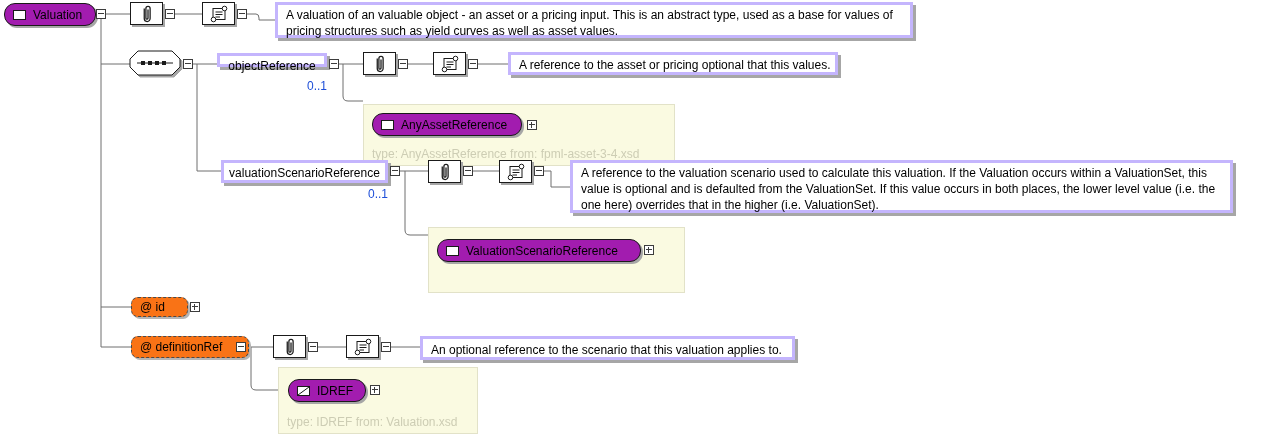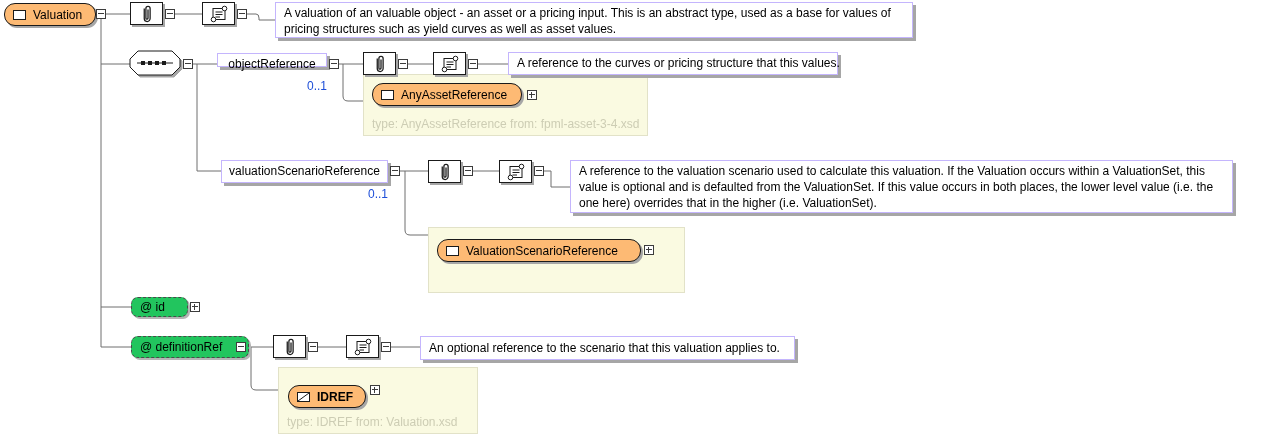--- a/index.html
+++ b/index.html
@@ -7,35 +7,35 @@
   #canvas{
     position:relative;width:1272px;height:436px;background:#ffffff;
     font-family:"Liberation Sans","DejaVu Sans",sans-serif;
     font-size:12px;color:#000;overflow:hidden;
   }
   .abs{position:absolute;}
   svg.wires{position:absolute;left:0;top:0;width:1272px;height:436px;}
   svg.wires path{stroke:#6e6e6e;stroke-width:1;fill:none;}
 
   
-  .wbox{background:#fff;border:1px solid #c4b5fd;box-shadow:3px 3px 0 #a6a6a6;}
+  .wbox{background:#fff;border:3px solid #c4b5fd;box-shadow:3px 3px 0 #a6a6a6;}
   .elem{ text-align:center;line-height:20px;}
   .doc{  padding:2px 8px;line-height:16px;}
   .doc.one{white-space:nowrap;padding:0 8px;}
   .icontile{width:33px;height:23px;display:flex;align-items:center;justify-content:center;
             background:#fff;border:1px solid #1a1a1a;box-shadow:2px 2px 0 #a6a6a6;}
 
   
-  .stadium{display:flex;align-items:center;gap:7px;background:#fdba74;border:1px solid #1a1a1a;
+  .stadium{display:flex;align-items:center;gap:7px;background:#a21caf;border:1px solid #1a1a1a;
            border-radius:11px;box-shadow:2px 2px 0 #a6a6a6;padding:0 10px 0 8px;height:23px;}
   .stadium .sq{width:13px;height:10px;border:1px solid #1a1a1a;background:#fff;flex:0 0 auto;}
   .stadium .label{white-space:nowrap;}
 
   
-  .attr{background:#22c55e;border:1px dashed #4a4a4a;border-radius:7px;
+  .attr{background:#f97316;border:1px dashed #4a4a4a;border-radius:7px;
         box-shadow:2px 2px 0 #b5b5b5;padding:0 8px;white-space:nowrap;}
 
   
   .typebox{background:#fafae1;border:1px solid #e2e2c8;}
   .typenote{position:absolute;left:8px;color:#cdcdb4;white-space:nowrap;}
 
   
   .exp{width:10px;height:10px;background:#fff;border:1px solid #3c3c3c;position:absolute;}
   .exp::before{content:"";position:absolute;left:1px;top:3px;width:6px;height:1px;background:#3c3c3c;}
   .exp.plus::after{content:"";position:absolute;left:3px;top:1px;width:1px;height:6px;background:#3c3c3c;}
@@ -64,39 +64,39 @@
     <path d="M400 171 H428"></path>
     <path d="M405 171 V230 Q405 235 410 235 H428"></path>
     <path d="M473 171 H499"></path>
     <path d="M544 171 H551 V187 H570"></path>
     <path d="M246 347 H273"></path>
     <path d="M251 347 V385 Q251 390 256 390 H278"></path>
     <path d="M318 347 H346"></path>
     <path d="M391 347 H420"></path>
   </svg>
 
-  <div class="abs typebox" style="left:363px;top:74px;width:285px;height:62px;">
+  <div class="abs typebox" style="left:363px;top:104px;width:312px;height:62px;">
     <div class="stadium abs" style="left:8px;top:8px;width:150px;">
       <span class="sq"></span>
       <span class="label">AnyAssetReference</span>
     </div>
     <span class="exp plus" style="left:163px;top:15px;"></span>
     <div class="typenote" style="top:42px;">type: AnyAssetReference from: fpml-asset-3-4.xsd</div>
   </div>
 
   <div class="abs typebox" style="left:428px;top:227px;width:257px;height:66px;">
     <div class="stadium abs" style="left:8px;top:11px;width:204px;">
       <span class="sq"></span>
       <span class="label">ValuationScenarioReference</span>
     </div>
     <span class="exp plus" style="left:215px;top:17px;"></span>
   </div>
 
   <div class="abs typebox" style="left:278px;top:367px;width:200px;height:67px;">
-    <div class="stadium abs" style="left:9px;top:17px;width:78px;font-weight:bold;">
+    <div class="stadium abs" style="left:9px;top:11px;width:78px;">
       <svg width="13" height="10">
         <rect x="0.5" y="0.5" width="12" height="9" fill="#fff" stroke="#1a1a1a"></rect>
         <line x1="1" y1="9" x2="12" y2="1" stroke="#1a1a1a"></line>
       </svg>
       <span class="label">IDREF</span>
     </div>
     <span class="exp plus" style="left:91px;top:17px;"></span>
     <div class="typenote" style="top:47px;">type: IDREF from: Valuation.xsd</div>
   </div>
 
@@ -157,21 +157,21 @@
       <rect x="5" y="5.5" width="12" height="11" fill="#fff" stroke="#1a1a1a"></rect>
       <circle cx="16.5" cy="5.5" r="2.3" fill="#fff" stroke="#1a1a1a"></circle>
       <circle cx="5.5" cy="16.5" r="2.3" fill="#fff" stroke="#1a1a1a"></circle>
       <line x1="7.5" y1="9" x2="14.5" y2="9" stroke="#1a1a1a"></line>
       <line x1="7.5" y1="11.5" x2="14.5" y2="11.5" stroke="#1a1a1a"></line>
       <line x1="7.5" y1="14" x2="12" y2="14" stroke="#1a1a1a"></line>
     </svg>
   </div>
   <span class="exp" style="left:468px;top:59px;"></span>
 
-  <div class="wbox doc one abs" style="left:508px;top:52px;width:330px;height:23px;line-height:21px;">A reference to the curves or pricing structure that this values.</div>
+  <div class="wbox doc one abs" style="left:508px;top:52px;width:330px;height:23px;line-height:21px;">A reference to the asset or pricing optional that this values.</div>
 
   <div class="wbox elem abs" style="left:221px;top:160px;width:167px;height:23px;line-height:21px;">
     <span>valuationScenarioReference</span>
   </div>
   <div class="occurs" style="left:221px;top:187px;width:167px;">0..1</div>
   <span class="exp" style="left:390px;top:166px;"></span>
 
   <div class="icontile abs" style="left:428px;top:160px;">
     <svg width="20" height="22" viewBox="0 0 20 24">
       <path d="M7 6 v11 a3.2 3.2 0 0 0 6.4 0 V6 a2.3 2.3 0 0 0 -4.6 0 v10.5 a1.15 1.15 0 0 0 2.3 0 V7" fill="none" stroke="#1a1a1a" stroke-width="1.4"></path>

